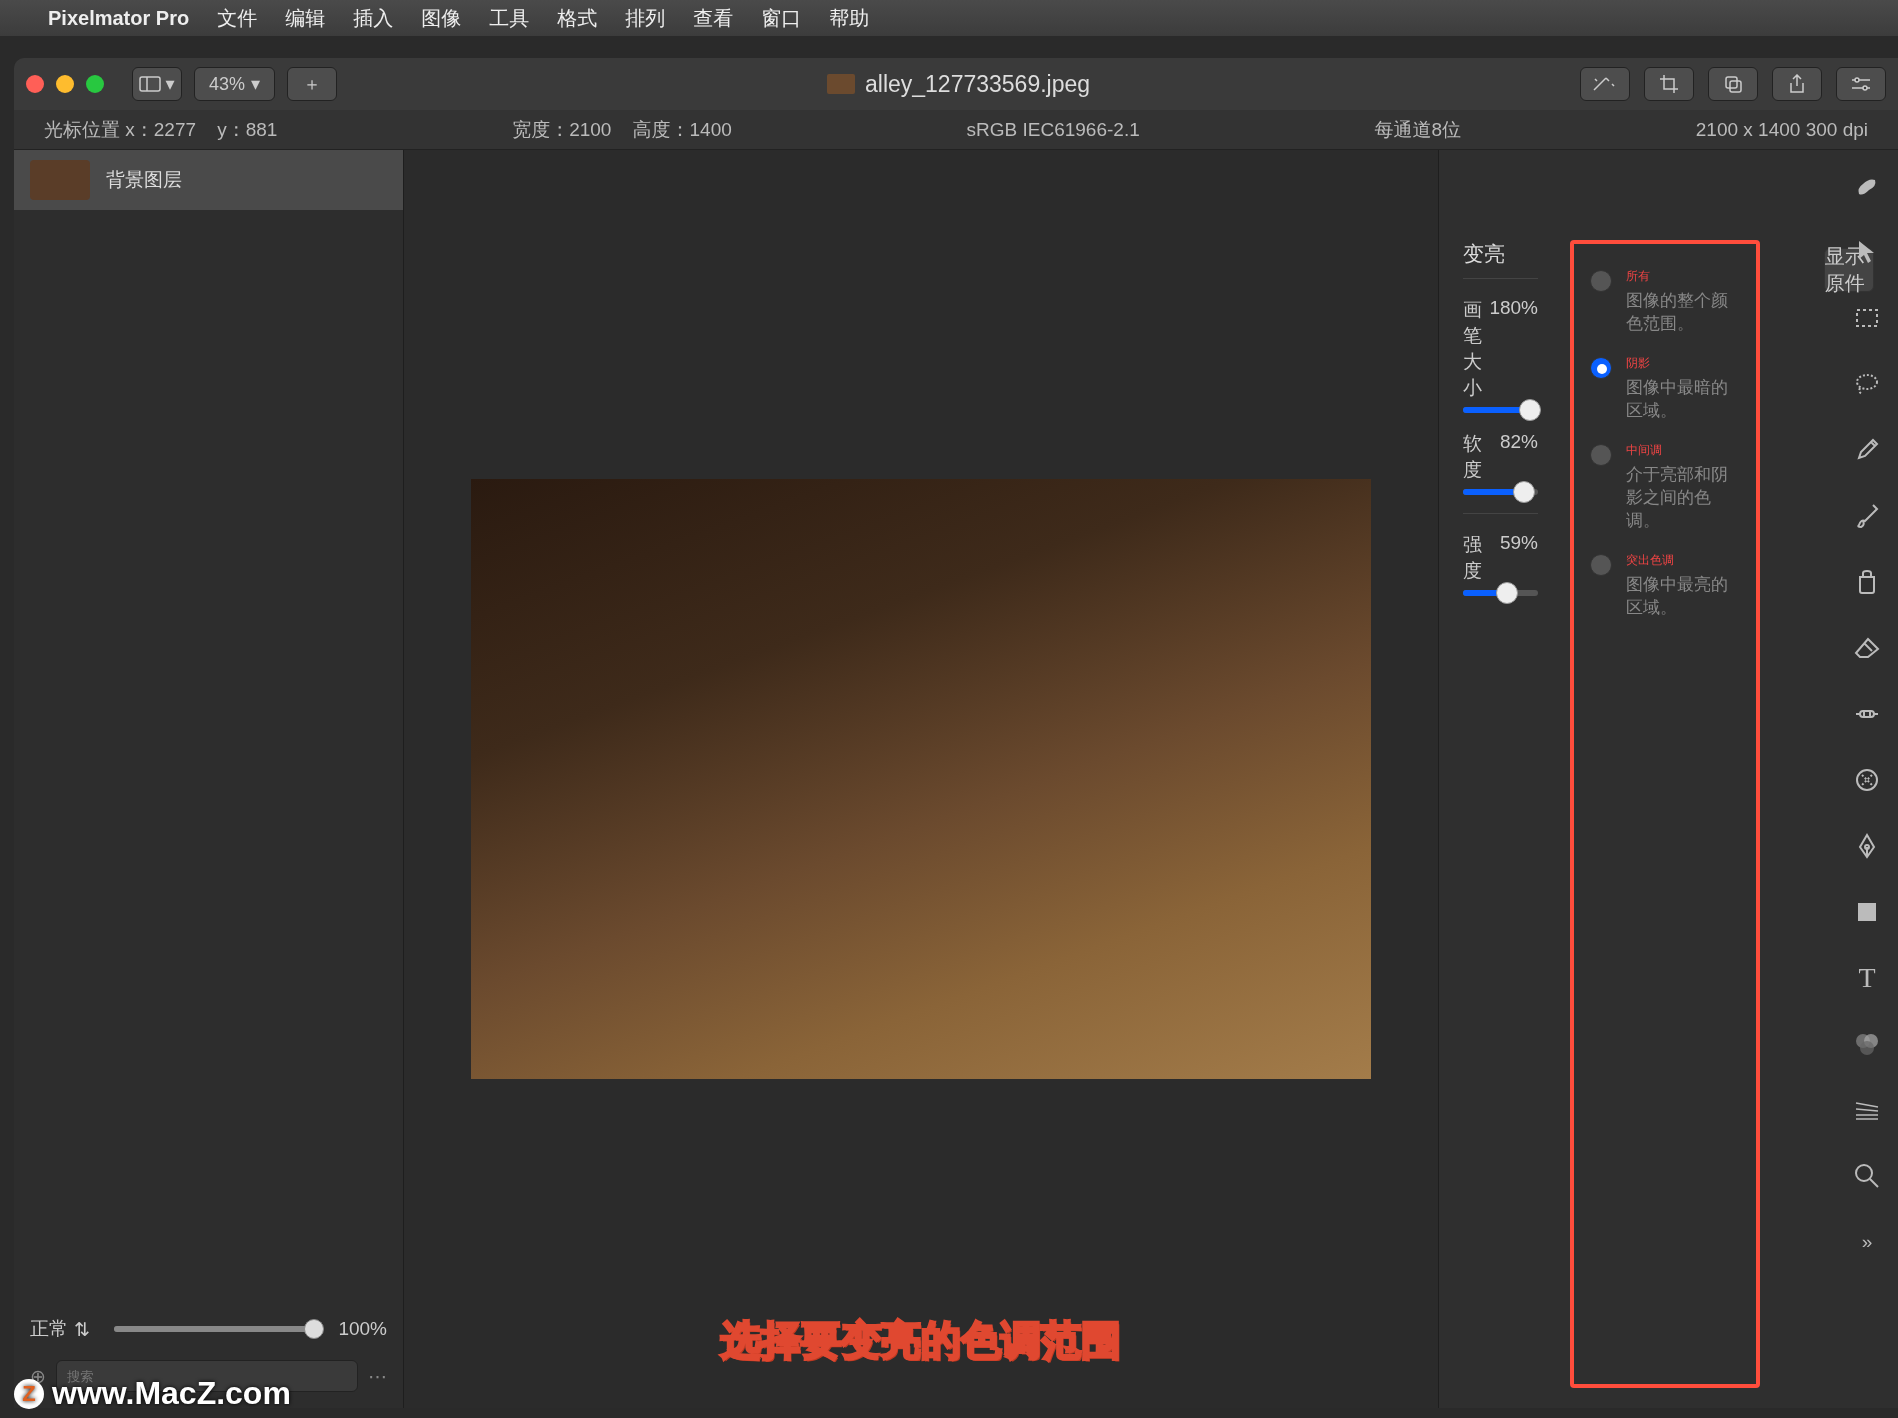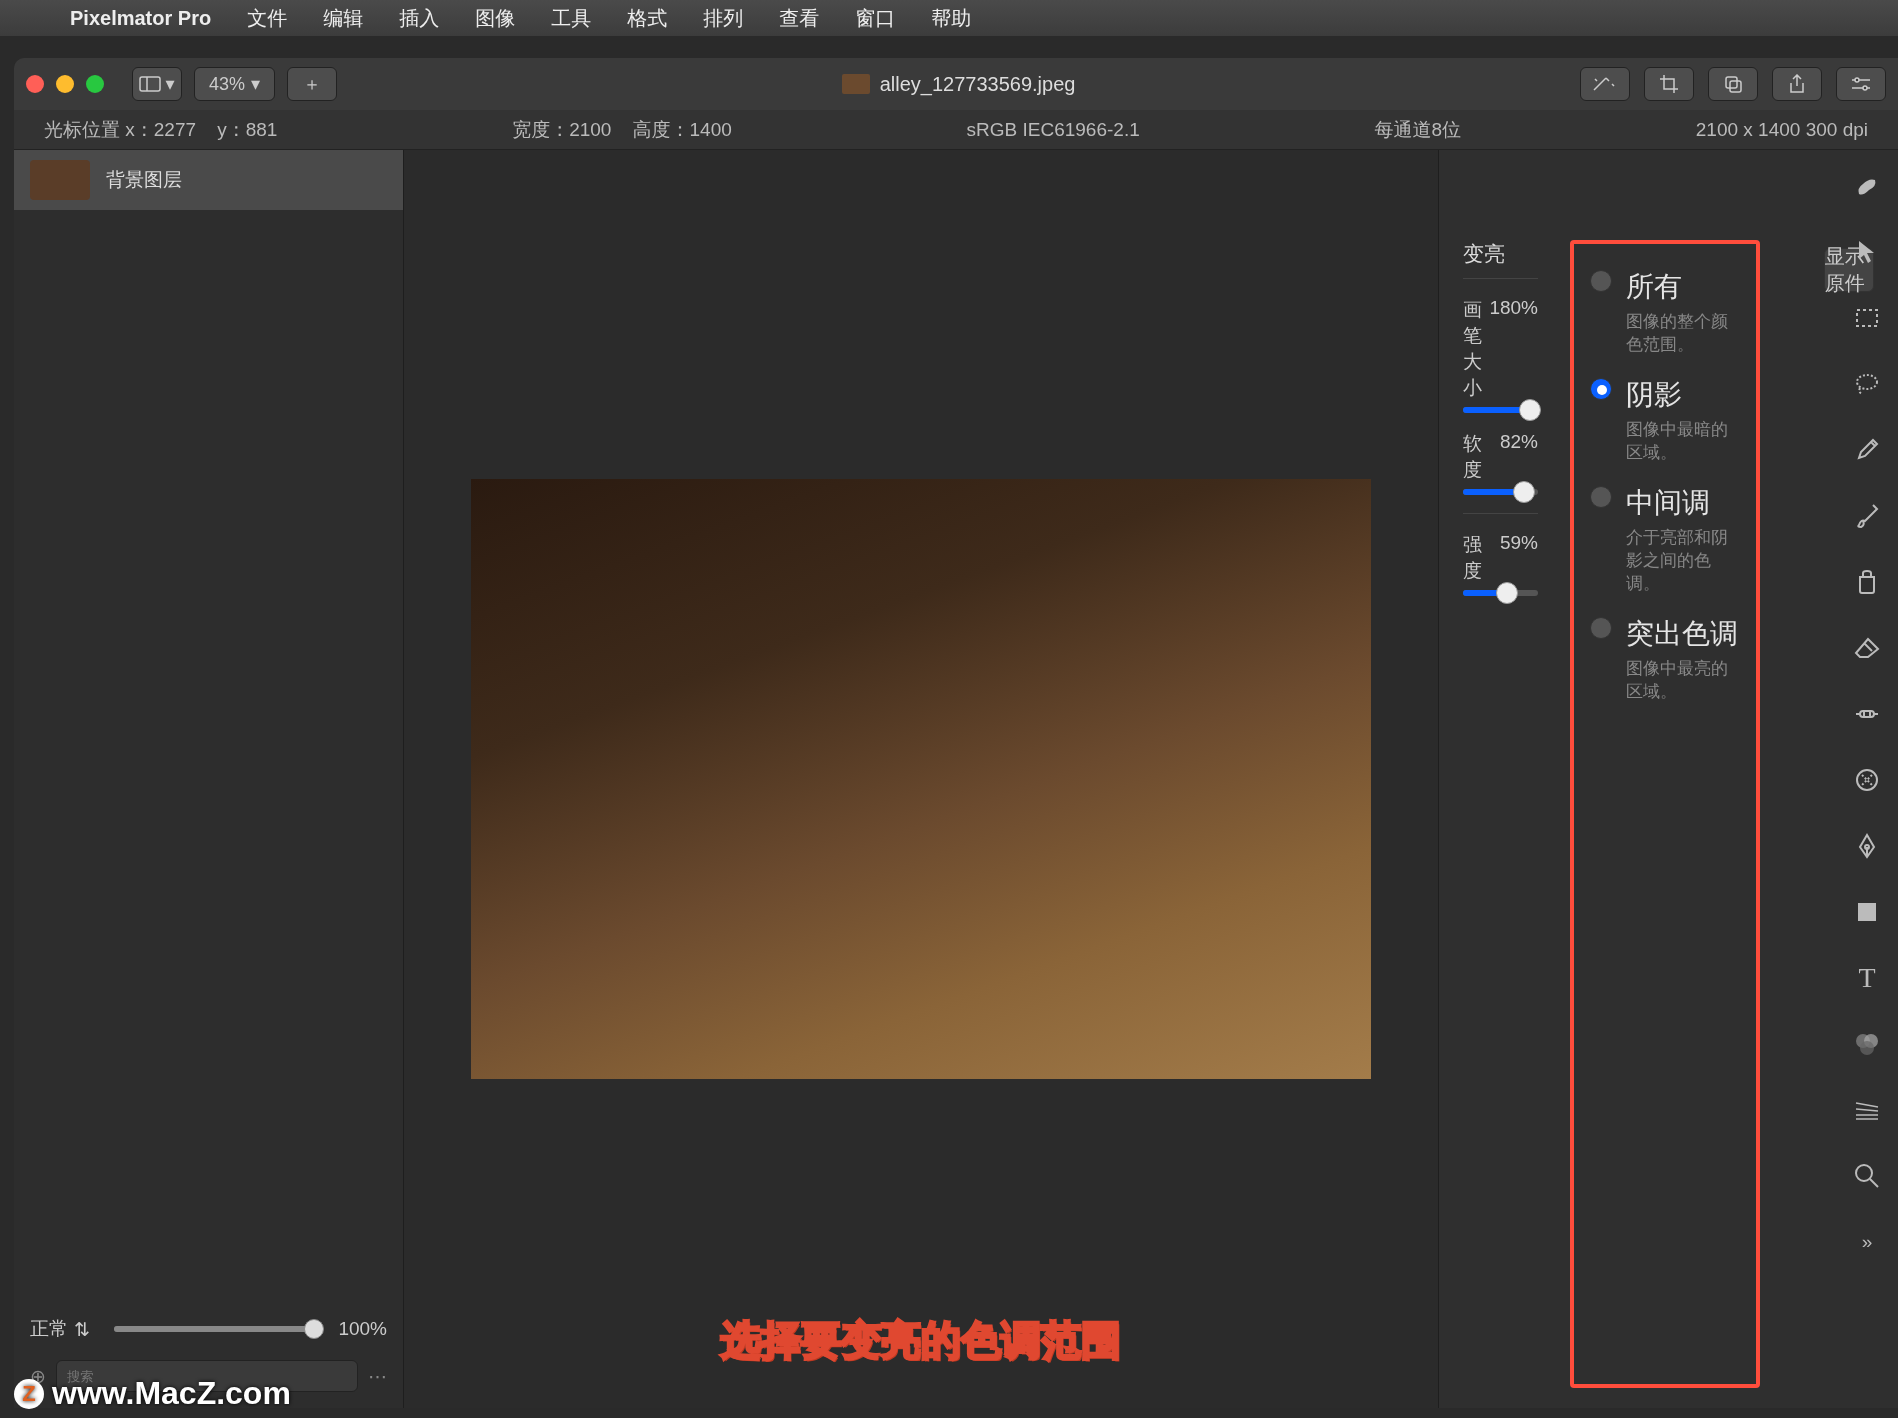--- a/index.html
+++ b/index.html
@@ -10,22 +10,22 @@
       width: 1898px;
       height: 1418px;
       overflow: hidden;
       font-size: 19px;
     }
     .menubar {
       height: 36px;
       background: linear-gradient(#4a4a4a, #3c3c3c);
       display: flex;
       align-items: center;
-      padding: 0 34px;
-      gap: 36px;
+      padding: 0 20px;
+      gap: 28px;
       font-size: 20px;
       color: #eee;
     }
     .apple-logo { font-size: 22px; }
     .app-name { font-weight: 600; }
     .menubar-item { cursor: default; }
     .window {
       position: absolute;
       top: 58px; left: 14px; right: 0;
       height: 1350px;
@@ -60,21 +60,21 @@
       padding: 0 14px;
       font-size: 18px;
     }
     .tb-btn.sq { width: 50px; padding: 0; }
     .title-center {
       flex: 1;
       display: flex;
       align-items: center;
       justify-content: center;
       gap: 10px;
-      font-size: 20px;
+      font-size: 23px;
       color: #ddd;
     }
     .doc-thumb { width: 28px; height: 20px; background: #6b4a2e; border-radius: 2px; }
     .tb-right { display: flex; gap: 14px; }
     .infobar {
       height: 40px;
       background: #333;
       display: flex;
       align-items: center;
       padding: 0 30px;
@@ -258,21 +258,21 @@
     }
     .radio.active { background: #0a60ff; }
     .radio.active::after {
       content: "";
       position: absolute;
       left: 6px; top: 6px;
       width: 10px; height: 10px;
       background: #fff;
       border-radius: 50%;
     }
-    .radio-text .label { font-size: 28px; color: #e5e5e5; }
+    .radio-text .label { font-size: 12px; color: #ef4444; }
     .radio-text .desc { font-size: 17px; color: #888; margin-top: 4px; }
     .panel-btn {
       background: #444;
       border: 1px solid #333;
       border-radius: 6px;
       height: 44px;
       display: flex;
       align-items: center;
       justify-content: center;
       color: #ccc;

